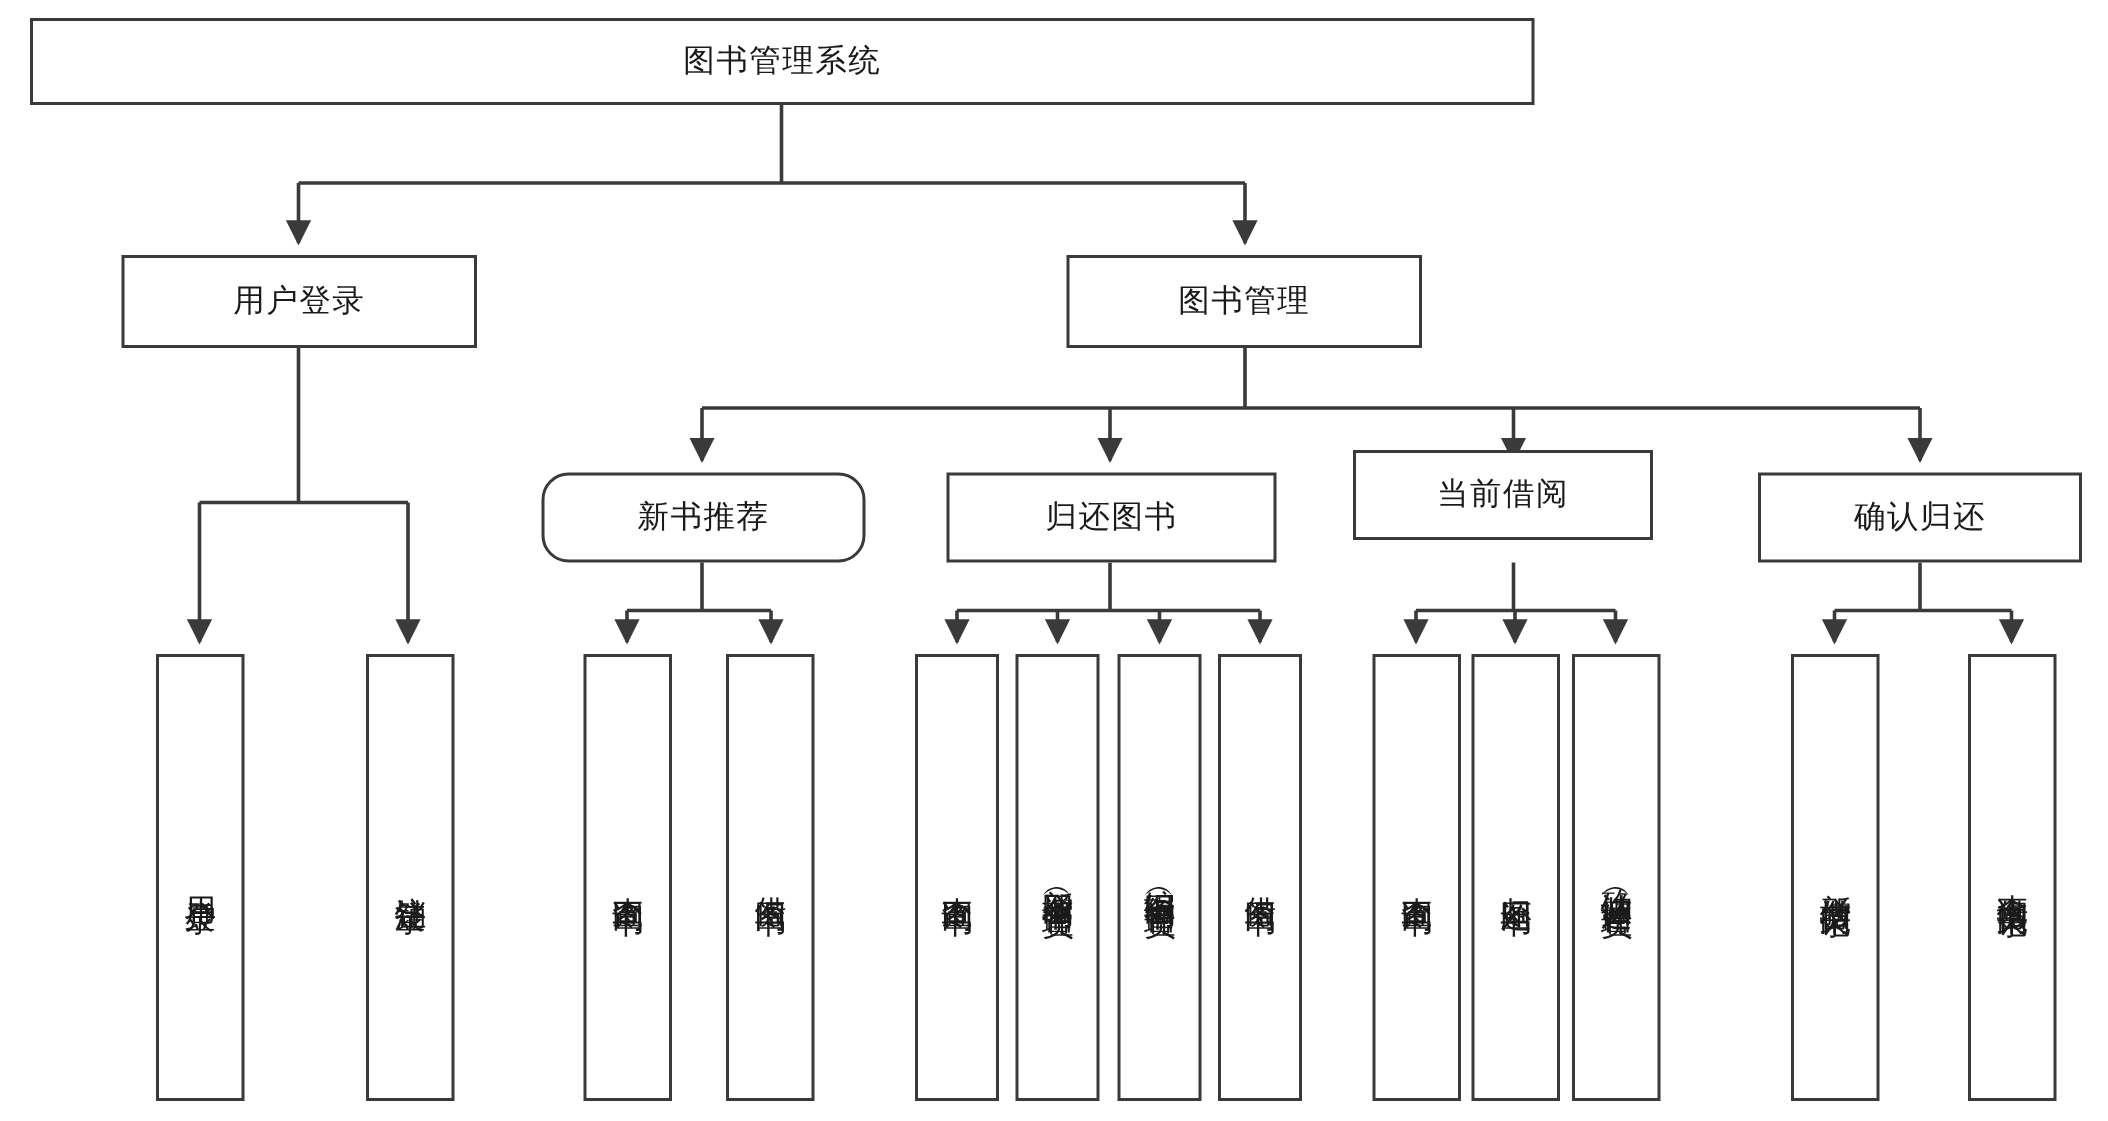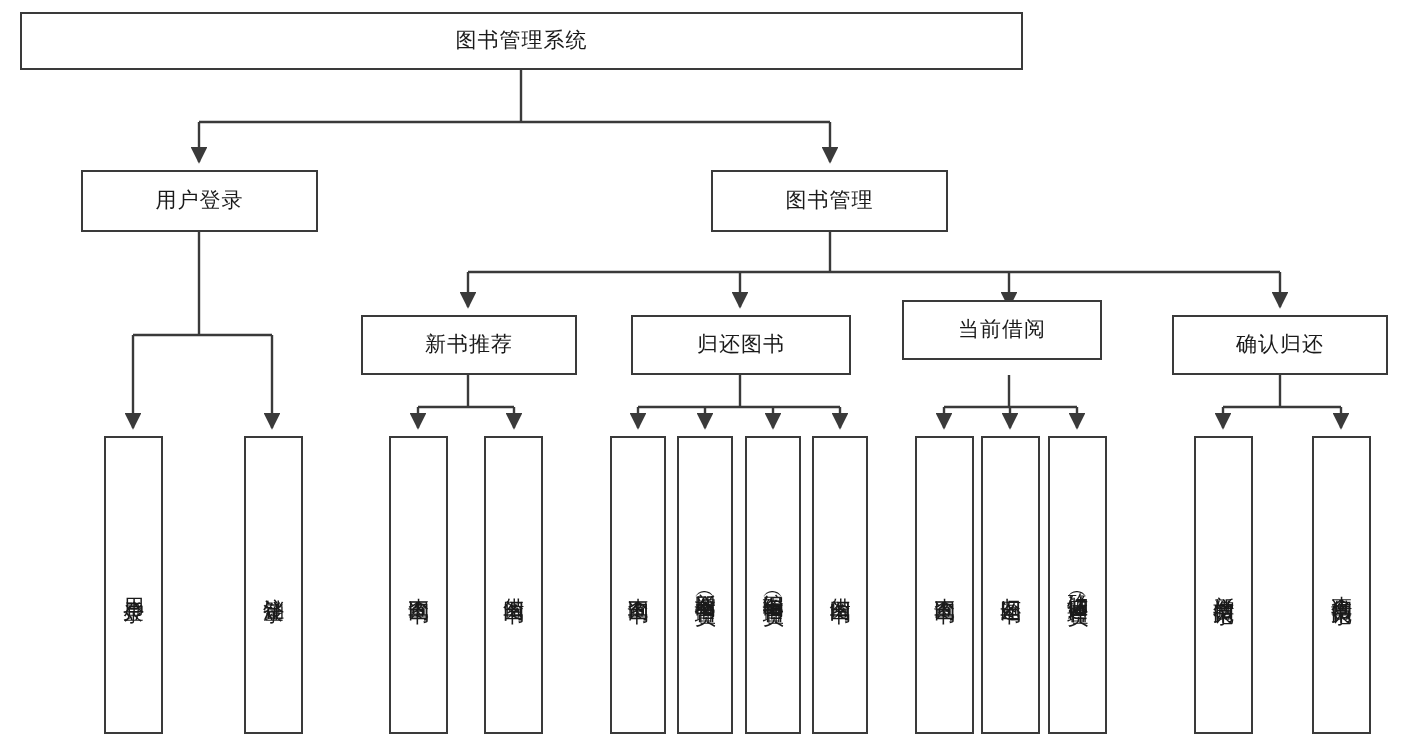--- a/index.html
+++ b/index.html
@@ -134,21 +134,21 @@
   </div>
 
   <div class="node node-v" style="left:104px; top:436px; width:59px; height:298px;">
     <span class="vtext">用户登录</span>
   </div>
 
   <div class="node node-v" style="left:244px; top:436px; width:59px; height:298px;">
     <span class="vtext">注销登录</span>
   </div>
 
-  <div class="node node-h" style="left:361px; top:315px; width:216px; height:60px;">
+  <div class="node node-h" style="left:361px; top:315px; width:216px; height:60px;border-radius:18px;">
     <span>新书推荐</span>
   </div>
 
   <div class="node node-h" style="left:631px; top:315px; width:220px; height:60px;">
     <span>归还图书</span>
   </div>
 
   <div class="node node-h" style="left:902px; top:300px; width:200px; height:60px;">
     <span>当前借阅</span>
   </div>

